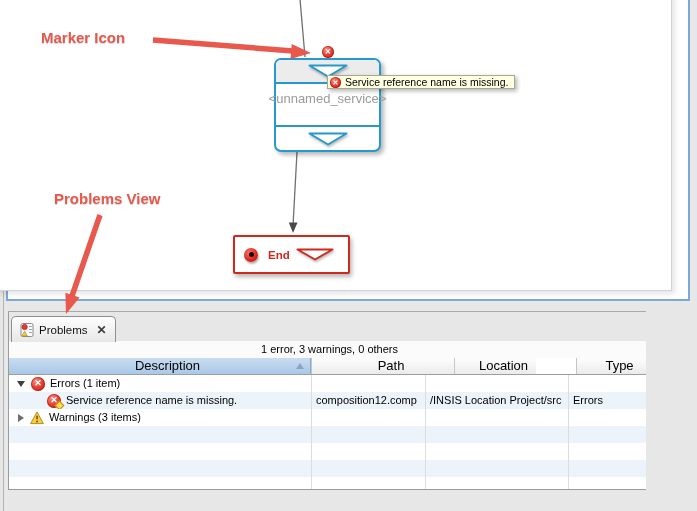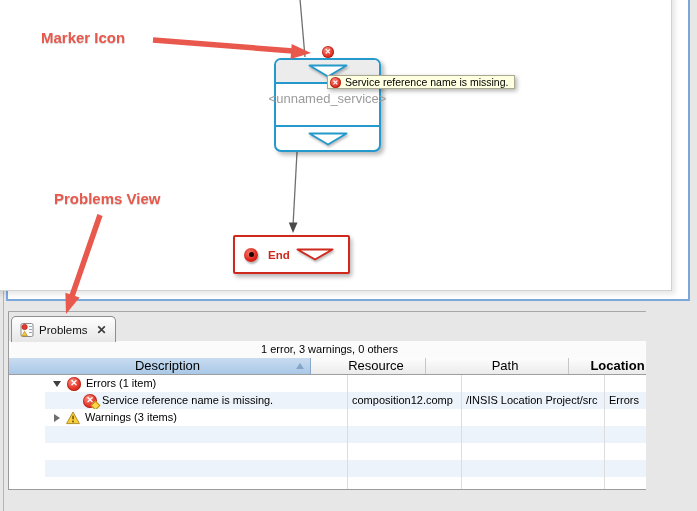--- a/index.html
+++ b/index.html
@@ -81,28 +81,28 @@
           border-bottom:1px solid #9b9b9b;overflow:hidden;text-align:center;}
   .summary{height:17px;line-height:17px;padding-left:4px;font-size:11px;background:#fbfbfb;color:#000;}
 
   .thead{display:flex;height:17px;border-bottom:1px solid #9e9e9e;}
   .hcell{font-size:13px;line-height:16px;padding-left:16px;overflow:hidden;white-space:nowrap;
           background:linear-gradient(#fdfdfd,#ebebeb);position:relative;flex:none;}
   .hcell.sep{border-left:1px solid #c6c6c6;}
   .h-desc{width:302px;background:linear-gradient(#c9dcf0,#a9c8e7);border-right:1px solid #89a9cc;}
   .h-res{width:114px;}
   .h-path{width:143px;}
-  .h-loc{width:82px;font-weight:bold;}
+  .h-loc{width:82px;}
   .h-type{flex:1;margin-left:40px;}
   .sort-arrow{position:absolute;right:6px;top:5px;width:0;height:0;
           border-left:4px solid transparent;border-right:4px solid transparent;
           border-bottom:6px solid #84a5c8;}
 
   .tbody{height:114px;overflow:hidden;}
-  .trow{display:flex;height:17px;margin-left:36px;}
+  .trow{display:flex;height:17px;}
   .tbody .trow:nth-child(even){background:#edf3fa;}
   .cell{flex:none;overflow:hidden;white-space:nowrap;font-size:11px;line-height:17px;
           border-right:1px solid #dcdcdc;display:flex;align-items:center;}
   .c-desc{width:303px;}
   .c-res{width:114px;padding-left:4px;}
   .c-path{width:143px;padding-left:4px;}
   .c-loc{width:82px;padding-left:4px;}
   .c-type{flex:1;border-right:none;padding-left:4px;}
   .row-text{margin-left:5px;}
 
@@ -188,21 +188,20 @@
     </div>
 
     <div class="pv-content">
       <div class="summary">1 error, 3 warnings, 0 others</div>
 
       <div class="thead">
         <div class="hcell h-desc">
           <span>Description</span>
           <span class="sort-arrow"></span>
         </div>
-        <div class="hcell h-res">Resource</div>
         <div class="hcell h-path sep">Path</div>
         <div class="hcell h-loc sep">Location</div>
         <div class="hcell h-type sep">Type</div>
       </div>
 
       <div class="tbody">
 
         <div class="trow">
           <div class="cell c-desc">
             <span class="tw-open"></span>

